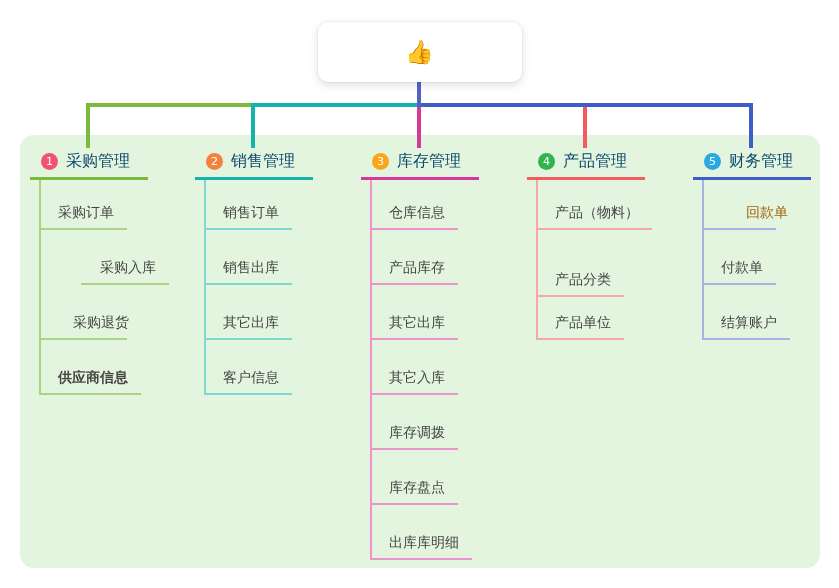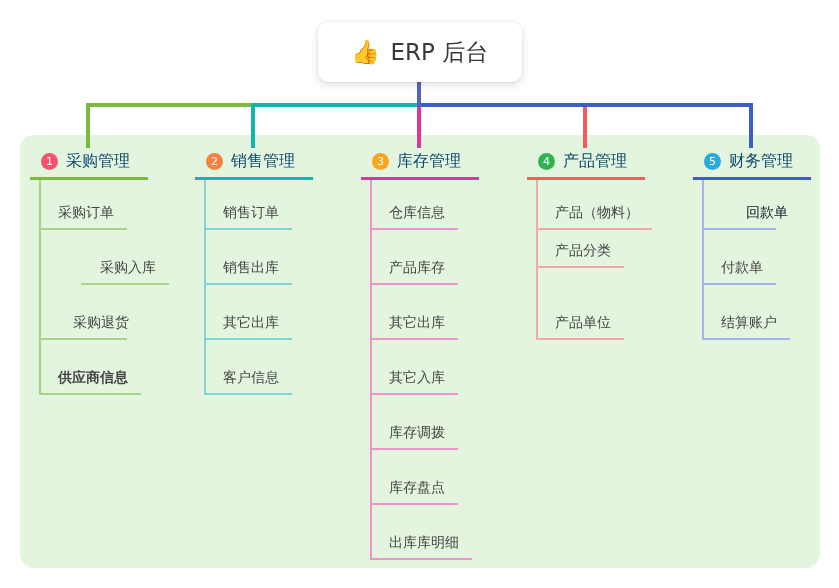--- a/index.html
+++ b/index.html
@@ -48,21 +48,20 @@
       <div class="line" style="left: 417px; top: 103px; width: 4px; height: 45px; background: rgb(214, 57, 155);"></div>
       <div class="line" style="left: 583px; top: 103px; width: 4px; height: 45px; background: rgb(242, 92, 92);"></div>
       <div class="line" style="left: 749px; top: 103px; width: 4px; height: 45px; background: rgb(63, 93, 200);"></div>
       <div class="line" style="left: 86px; top: 103px; width: 169px; height: 4px; background: rgb(124, 186, 61);"></div>
       <div class="line" style="left: 251px; top: 103px; width: 170px; height: 4px; background: rgb(20, 179, 171);"></div>
       <div class="line" style="left: 417px; top: 103px; width: 336px; height: 4px; background: rgb(63, 93, 200);"></div>
       <div class="line" style="left: 417px; top: 82px; width: 4px; height: 25px; background: rgb(81, 99, 201);"></div>
     </div>
   <div class="root-node" style="color: rgb(58, 58, 58);">
     <span>👍</span>
-    <span>ERP 后台</span>
   </div>
   <div id="branches">
       <div class="branch-header" style="left: 30px; top: 149px;">
         <span class="badge" style="background: rgb(244, 82, 110);">1</span>
         <span class="branch-label">采购管理</span>
       </div>
       <div class="line" style="left: 30px; top: 177px; width: 118px; height: 3px; background: rgb(124, 186, 61);"></div>
       <div class="line" style="left: 39px; top: 180px; width: 2px; height: 215px; background: rgb(169, 211, 131);"></div>
       <div class="item" style="left: 39px; top: 202px; width: 88px; height: 28px; border-bottom: 2px solid rgb(169, 211, 131);">
         <span class="item-label" style="color: rgb(69, 69, 69);">采购订单</span>
@@ -123,34 +122,34 @@
       </div>
       <div class="branch-header" style="left: 527px; top: 149px;">
         <span class="badge" style="background: rgb(47, 180, 78);">4</span>
         <span class="branch-label">产品管理</span>
       </div>
       <div class="line" style="left: 527px; top: 177px; width: 118px; height: 3px; background: rgb(242, 92, 92);"></div>
       <div class="line" style="left: 536px; top: 180px; width: 2px; height: 160px; background: rgb(246, 168, 168);"></div>
       <div class="item" style="left: 536px; top: 202px; width: 116px; height: 28px; border-bottom: 2px solid rgb(246, 168, 168);">
         <span class="item-label" style="color: rgb(69, 69, 69);">产品（物料）</span>
       </div>
-      <div class="item" style="left: 536px; top: 240px; width: 88px; height: 28px; border-bottom: 2px solid rgb(246, 168, 168);">
+      <div class="item" style="left: 536px; top: 269px; width: 88px; height: 28px; border-bottom: 2px solid rgb(246, 168, 168);">
         <span class="item-label" style="color: rgb(69, 69, 69);">产品分类</span>
       </div>
       <div class="item" style="left: 536px; top: 312px; width: 88px; height: 28px; border-bottom: 2px solid rgb(246, 168, 168);">
         <span class="item-label" style="color: rgb(69, 69, 69);">产品单位</span>
       </div>
       <div class="branch-header" style="left: 693px; top: 149px;">
         <span class="badge" style="background: rgb(41, 169, 224);">5</span>
         <span class="branch-label">财务管理</span>
       </div>
       <div class="line" style="left: 693px; top: 177px; width: 118px; height: 3px; background: rgb(63, 93, 200);"></div>
       <div class="line" style="left: 702px; top: 180px; width: 2px; height: 160px; background: rgb(164, 180, 232);"></div>
       <div class="item" style="left: 702px; top: 202px; width: 74px; height: 28px; border-bottom: 2px solid rgb(164, 180, 232);">
-        <span class="item-label" style="color: #0f172a; padding-left: 44px;">回款单</span>
+        <span class="item-label" style="color: #a16207; padding-left: 44px;">回款单</span>
       </div>
       <div class="item" style="left: 702px; top: 257px; width: 74px; height: 28px; border-bottom: 2px solid rgb(164, 180, 232);">
         <span class="item-label" style="color: rgb(69, 69, 69);">付款单</span>
       </div>
       <div class="item" style="left: 702px; top: 312px; width: 88px; height: 28px; border-bottom: 2px solid rgb(164, 180, 232);">
         <span class="item-label" style="color: rgb(69, 69, 69);">结算账户</span>
       </div>
     </div>
 </div>
 

